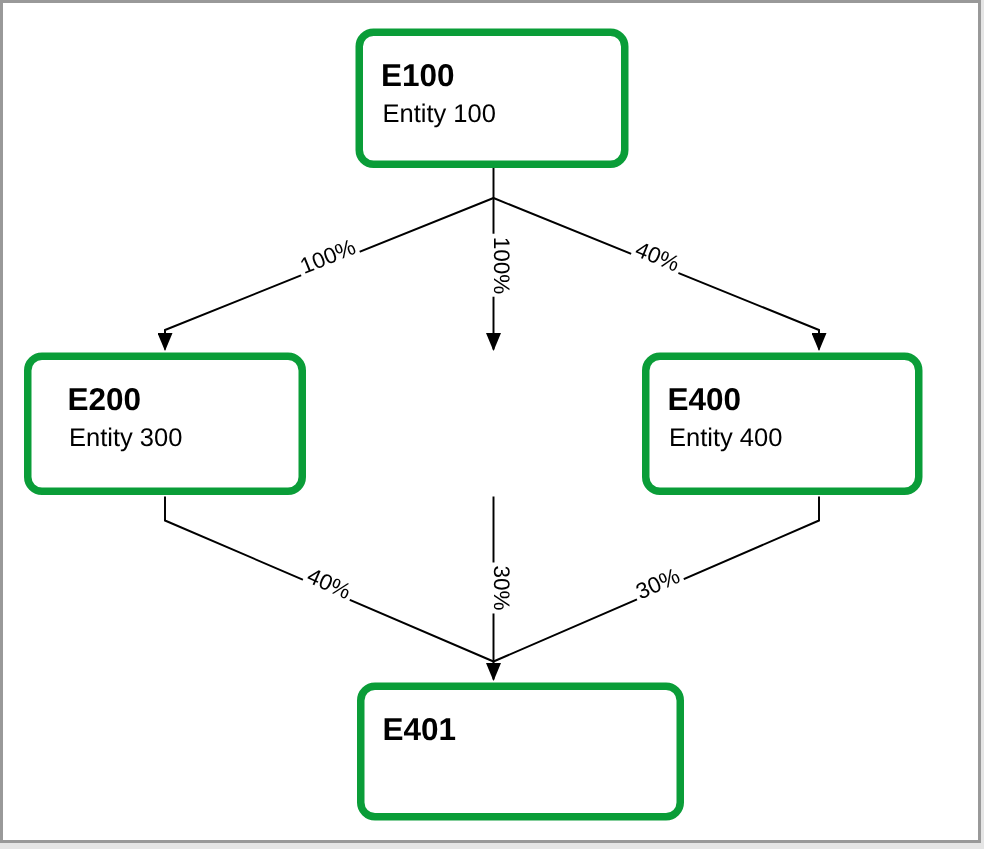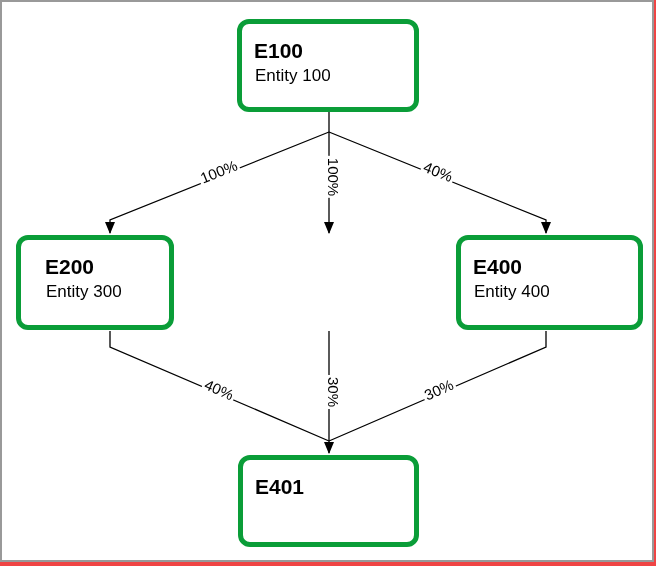--- a/index.html
+++ b/index.html
@@ -5,21 +5,21 @@
   html, body {
     margin: 0;
     padding: 0;
     background: #ffffff;
     font-family: "Liberation Sans", sans-serif;
   }
   .stage {
     position: relative;
     width: 656px;
     height: 566px;
-    background: #ef4444;
+    background: #e5e5e5;
     overflow: hidden;
   }
   .frame {
     position: absolute;
     left: 0;
     top: 0;
     width: 654px;
     height: 562px;
     box-sizing: border-box;
     border: 2px solid #999999;
@@ -88,32 +88,32 @@
       <path d="M329,331 L329,453" marker-end="url(#arrow)"></path>
       <path d="M546,331 L546,347 L329,441"></path>
     </g>
   </svg>
 
   <div class="node" style="left:237px; top:19px; width:182px; height:93px;">
     <span class="node-title">E100</span>
     <span class="node-subtitle">Entity 100</span>
   </div>
 
-  <div class="node" style="left:16px; top:235px; width:158px; height:95px;padding-left:24px;">
+  <div class="node" style="left:16px; top:235px; width:188px; height:95px;padding-left:24px;">
     <span class="node-title">E200</span>
     <span class="node-subtitle">Entity 300</span>
   </div>
 
 
-  <div class="node" style="left:456px; top:235px; width:187px; height:95px;">
+  <div class="node" style="left:428px; top:235px; width:187px; height:95px;">
     <span class="node-title">E400</span>
     <span class="node-subtitle">Entity 400</span>
   </div>
 
-  <div class="node" style="left:238px; top:455px; width:181px; height:92px;">
+  <div class="node" style="left:238px; top:455px; width:218px; height:92px;">
     <span class="node-title">E401</span>
   </div>
 
   <span class="edge-label" style="left:219px; top:172px; --r:-22deg;">100%</span>
   <span class="edge-label" style="left:333px; top:177px; --r:90deg;">100%</span>
   <span class="edge-label" style="left:438px; top:172px; --r:22deg;">40%</span>
   <span class="edge-label" style="left:219px; top:390px; --r:24deg;">40%</span>
   <span class="edge-label" style="left:333px; top:392px; --r:90deg;">30%</span>
   <span class="edge-label" style="left:439px; top:390px; --r:-24deg;">30%</span>
 </div>

